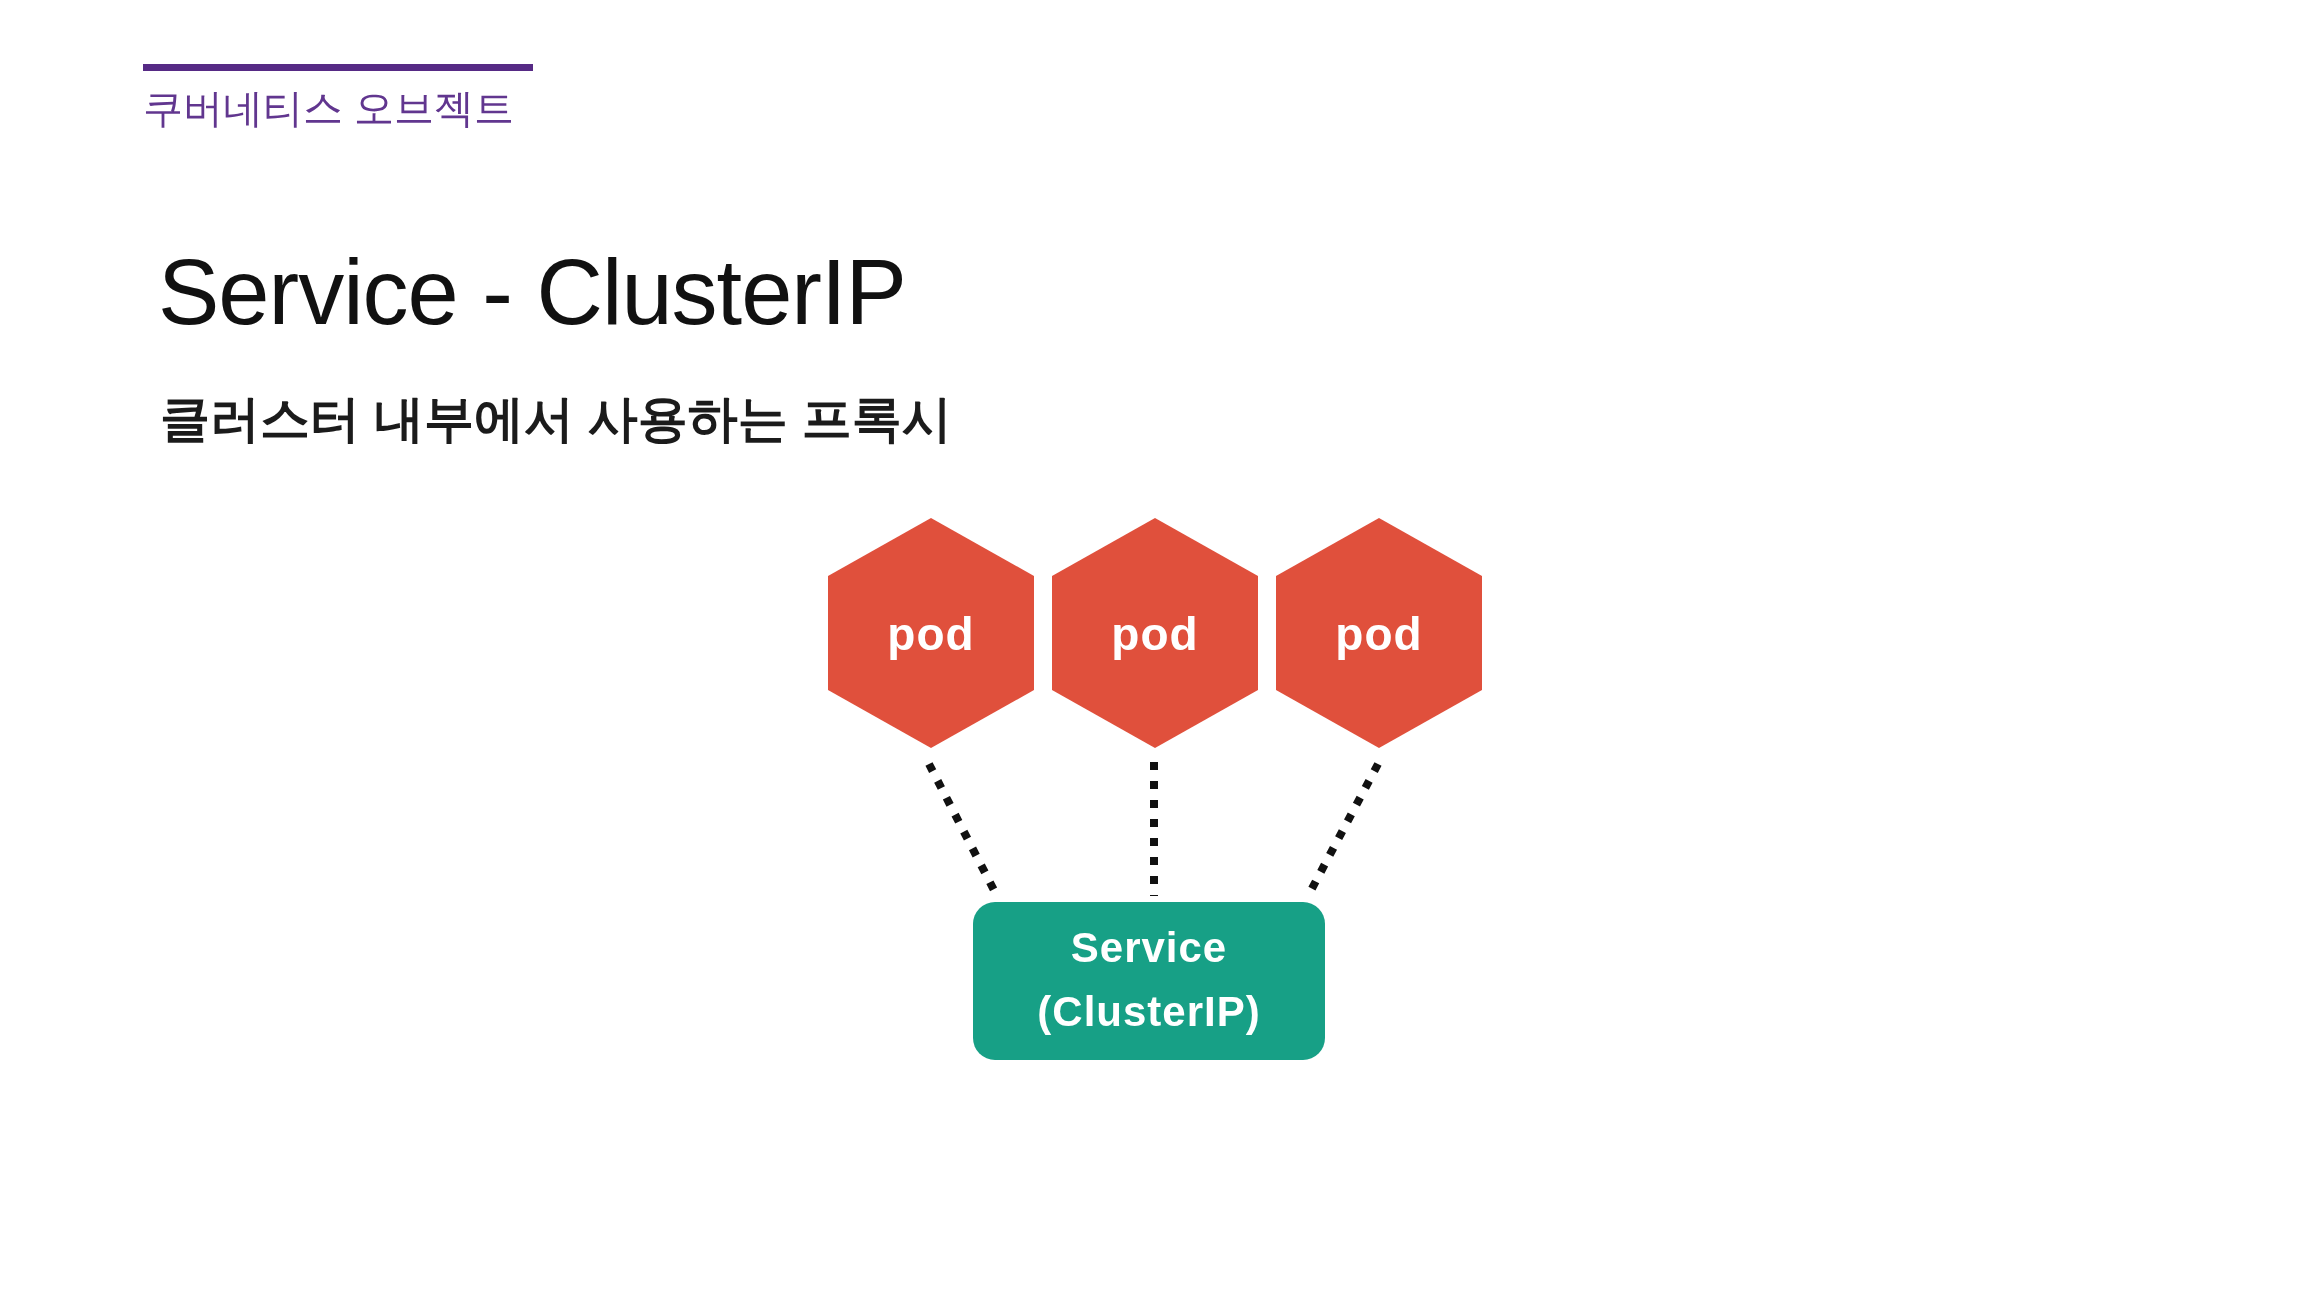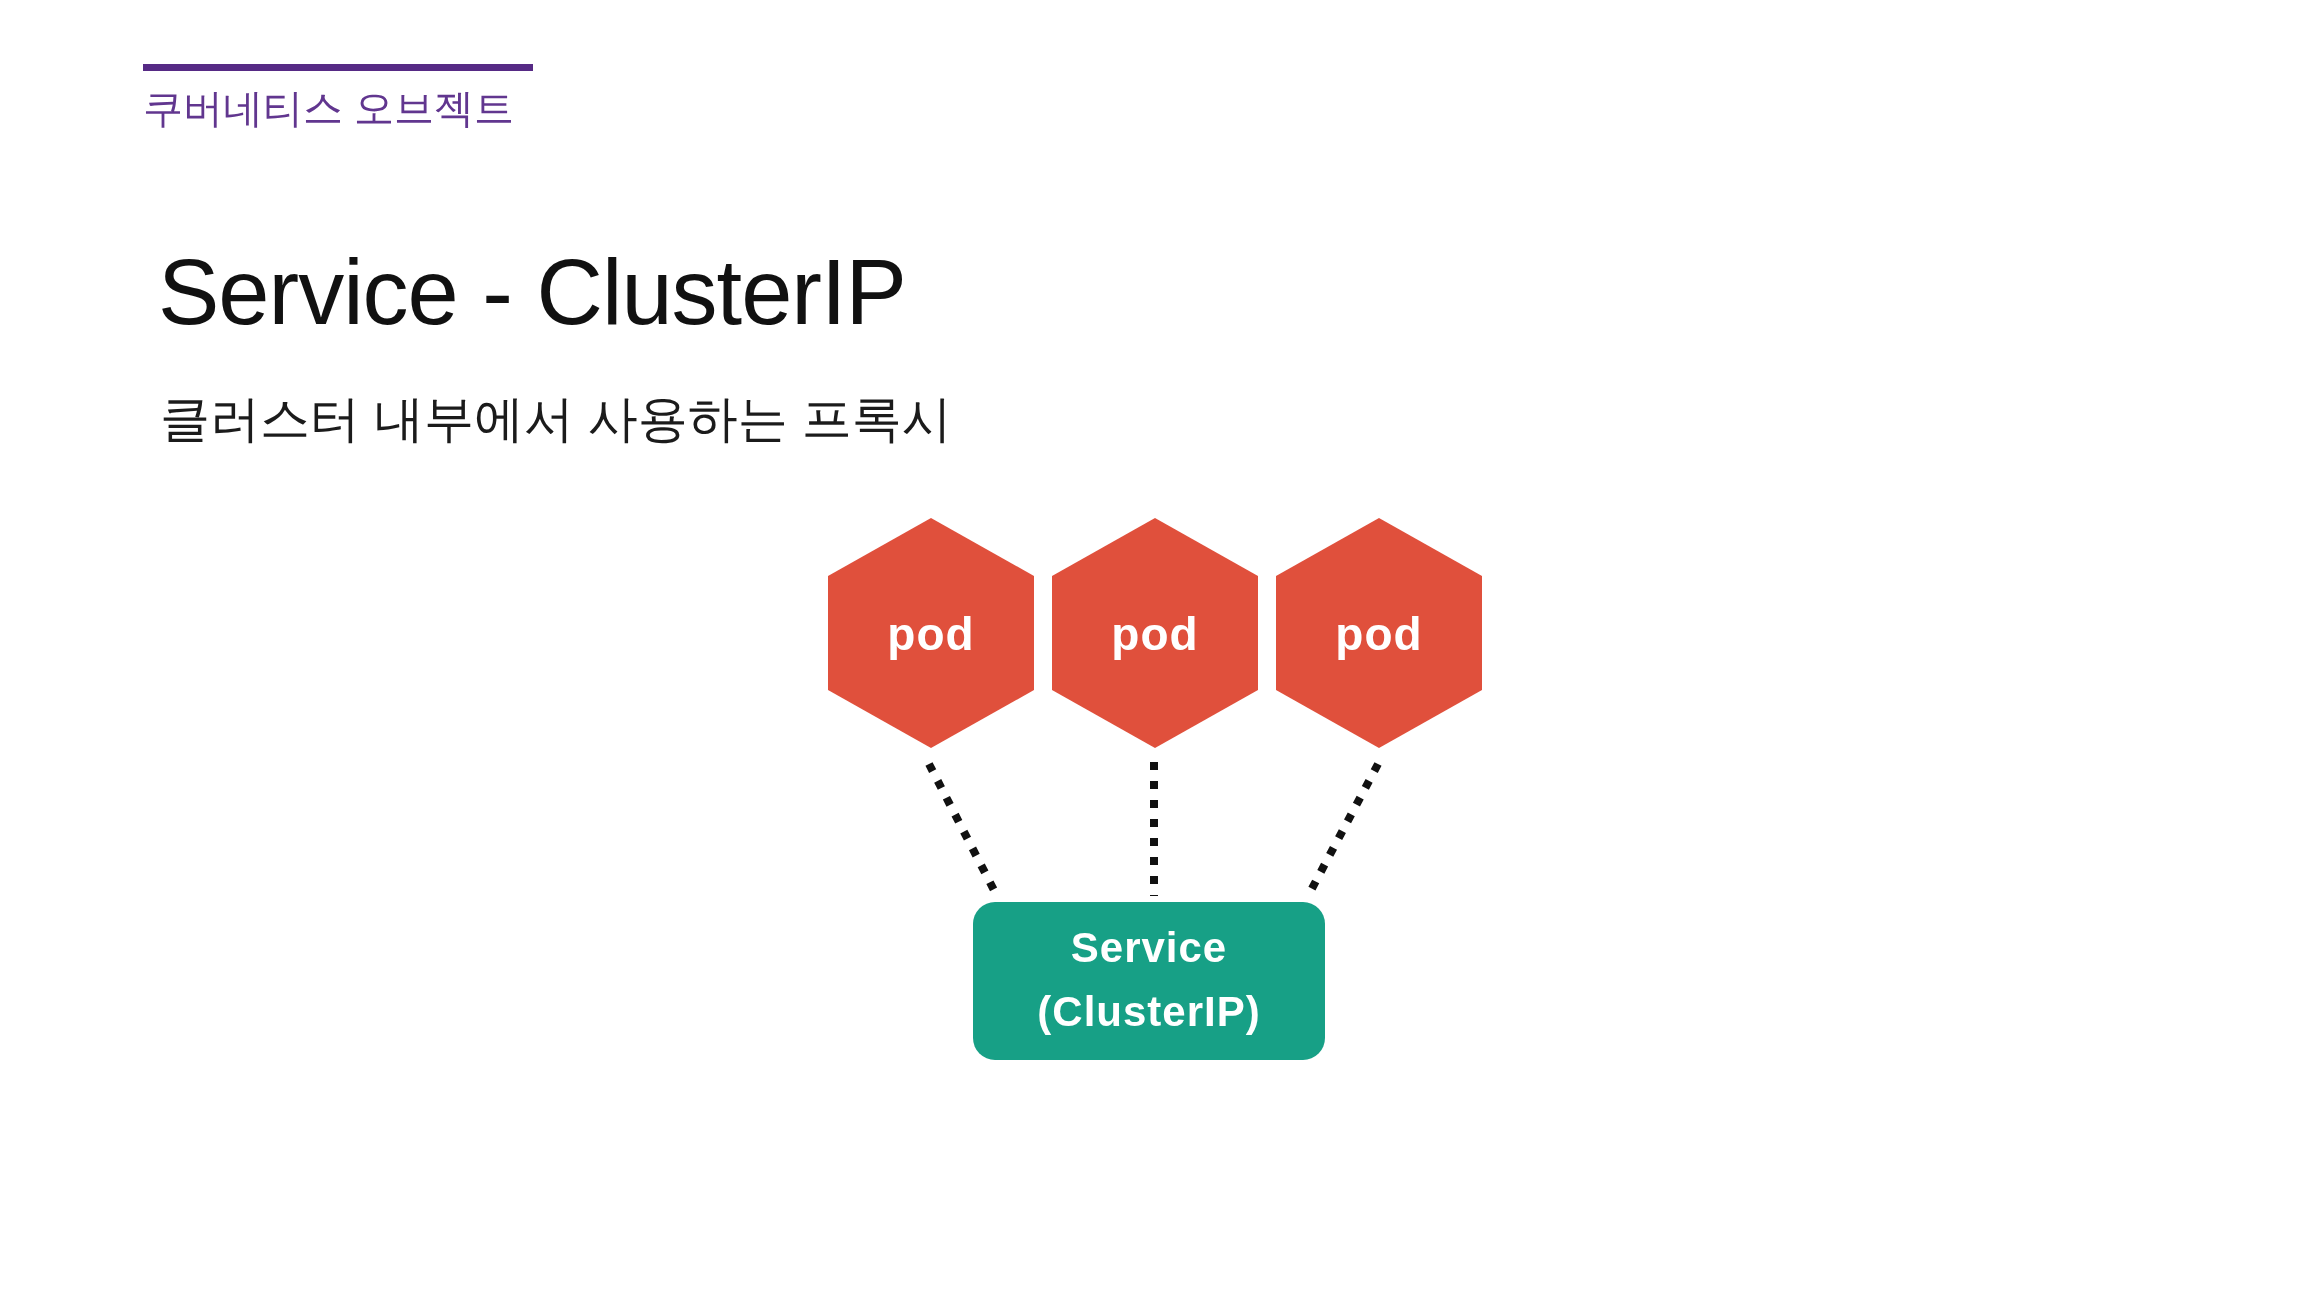--- a/index.html
+++ b/index.html
@@ -45,21 +45,21 @@
     letter-spacing: -1px;
     white-space: nowrap;
   }
   .subtitle {
     position: absolute;
     left: 160px;
     top: 388px;
     margin: 0;
     font-size: 50px;
     line-height: 1.25;
-    font-weight: 400;
+    font-weight: 700;
     color: #1b1b1b;
     white-space: nowrap;
   }
   .diagram {
     position: absolute;
     left: 0;
     top: 0;
     width: 2304px;
     height: 1296px;
   }

